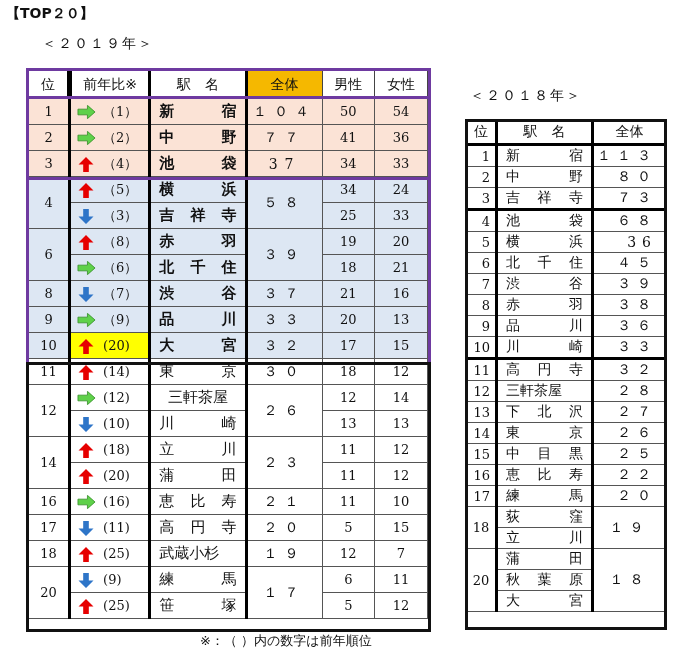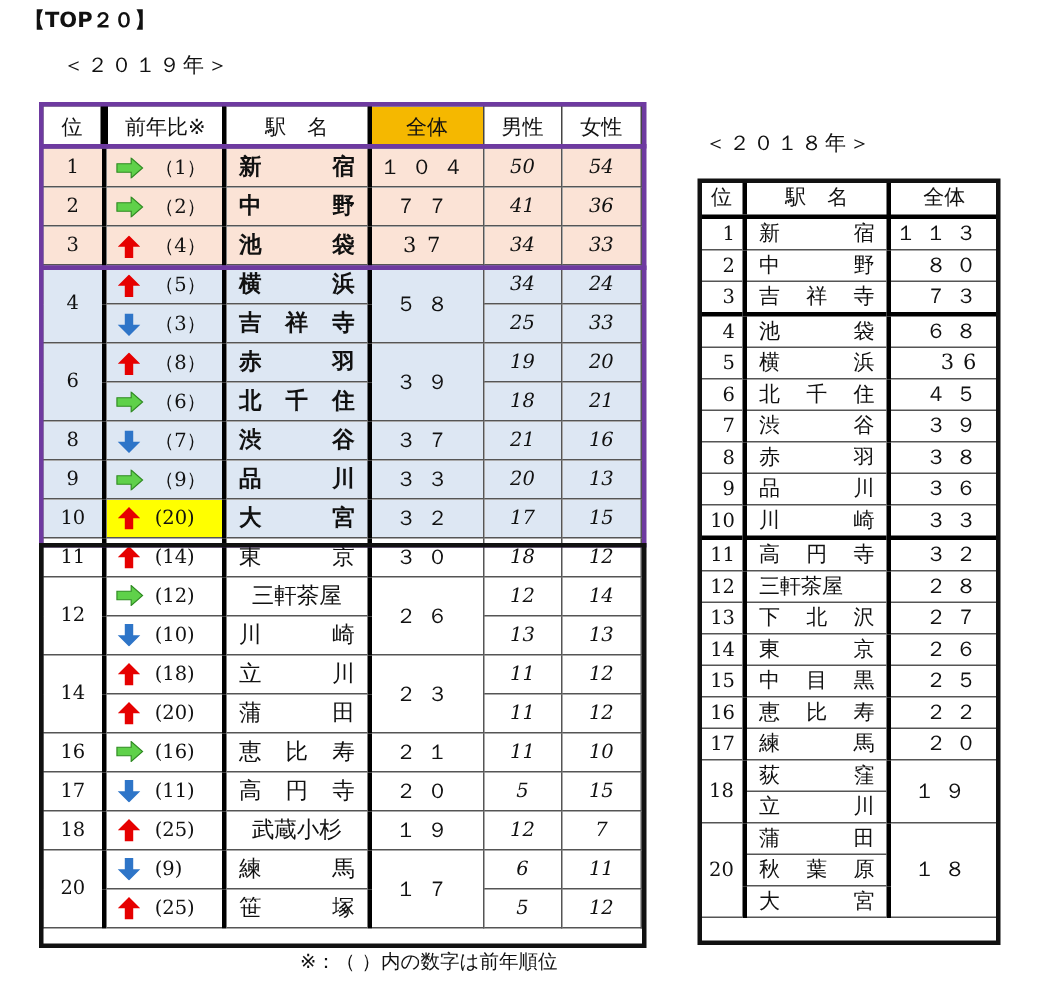--- a/index.html
+++ b/index.html
@@ -1,19 +1,19 @@
 <!DOCTYPE html>
 <html><head>
   <meta charset="utf-8">
   <style>
     html, body { margin: 0; padding: 0; background: #ffffff; }
     body { width: 700px; height: 659px; position: relative; overflow: hidden;
       font-family: "DejaVu Serif", "Liberation Serif", serif; color: #111; }
     .abs { position: absolute; }
-    .title { left: 16px; top: 5px; font-size: 14px; font-weight: bold; font-family: "DejaVu Sans", sans-serif; }
+    .title { left: 6px; top: 5px; font-size: 14px; font-weight: bold; font-family: "DejaVu Sans", sans-serif; }
     .sub19 { left: 42px; top: 35px; font-size: 14px; font-family: "DejaVu Sans", sans-serif; letter-spacing: 2px; }
     .sub18 { left: 470px; top: 87px; font-size: 14px; font-family: Liberation Serif, serif; letter-spacing: 2px; }
 
     table { border-collapse: collapse; table-layout: fixed; }
     td, th { padding: 0; text-align: center; vertical-align: middle; overflow: hidden; white-space: nowrap; }
 
     
     .t19 { left: 28px; top: 70px; width: 400px; font-size: 13px; }
     .t19 th { height: 27px; font-weight: normal; font-size: 14px; background: #fff; border: 1px solid #444;
       font-family: "DejaVu Sans", sans-serif; }
@@ -29,21 +29,21 @@
     .t19 td.name { border-right: 3px solid #000; padding: 0 8px; }
     .t19 th.prev-h { border-left: 5px solid #000000; border-right: 3px solid #000; }
     .t19 th.name-h { border-right: 3px solid #000; }
     .namewrap { display: flex; justify-content: space-between; font-family: "DejaVu Sans", sans-serif; font-size: 15px; }
     .bold .namewrap { font-weight: bold; }
     .rowA td { background: #fbe3d6; }
     .rowB td { background: #dde7f3; }
     .rowC td { background: #ffffff; }
     td.hl { background: #ffff00 !important; }
     .total { letter-spacing: 7px; font-size: 14px; }
-    .mf { font-size: 13px; font-style: italic; }
+    .mf { font-size: 13px; }
     .prevnum { display: inline-block; margin-left: 8px; font-size: 13px; }
     .arrow { display: inline-block; width: 18px; height: 15px; vertical-align: middle; }
 
     
     .frame { position: absolute; border: 3px solid #6e3aa0; pointer-events: none; box-sizing: border-box; }
     .blackframe { position: absolute; border: 3px solid #111; pointer-events: none; box-sizing: border-box; }
 
     .note { left: 200px; top: 632px; font-size: 13px; font-family: "DejaVu Sans", sans-serif; }
 
     
@@ -336,21 +336,21 @@
         <td class="total" rowspan="1"><span>２０</span></td>
         <td class="mf">5</td>
         <td class="mf">15</td>
       </tr>
       <tr class="rowC">
         <td rowspan="1"><span>18</span></td>
         <td class="prev"><span class="arrow"><svg viewBox="0 0 18 16" width="18" height="15">
               <polygon points="9,0 17,8 12,8 12,16 6,16 6,8 1,8" fill="#e60000"></polygon>
             </svg></span><span class="prevnum">(25)</span></td>
         <td class="name">
-          <div class="namewrap" style="justify-content:center;">
+          <div class="namewrap" style="justify-content:flex-start;">
             <span>武蔵小杉</span>
           </div>
         </td>
         <td class="total" rowspan="1"><span>１９</span></td>
         <td class="mf">12</td>
         <td class="mf">7</td>
       </tr>
       <tr class="rowC">
         <td rowspan="2"><span>20</span></td>
         <td class="prev"><span class="arrow"><svg viewBox="0 0 18 16" width="18" height="15">

